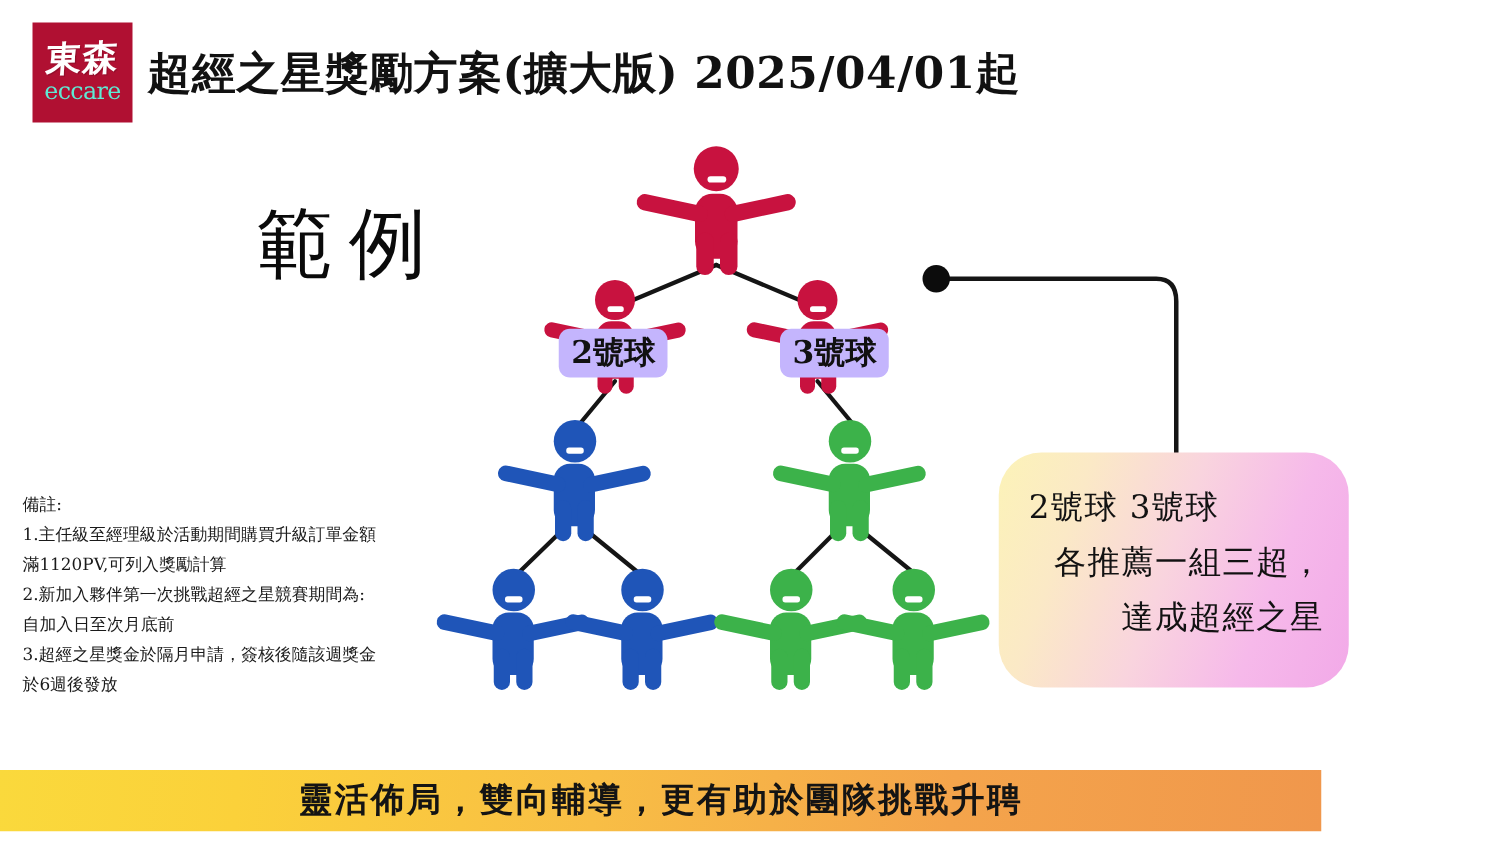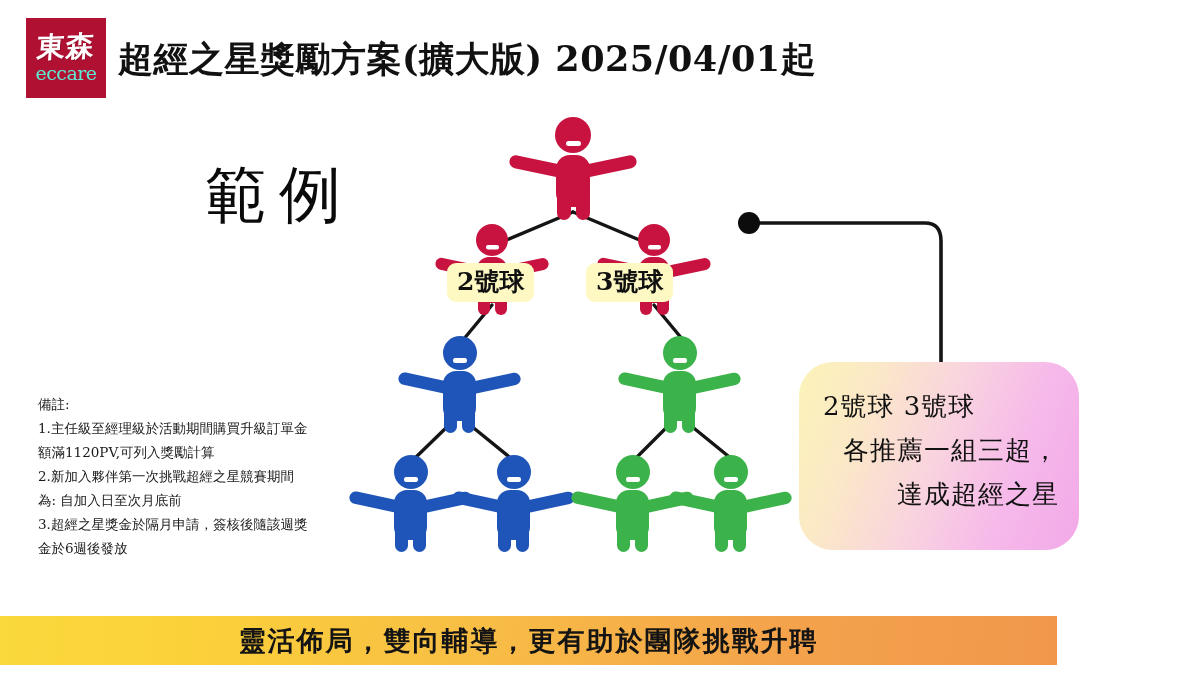--- a/index.html
+++ b/index.html
@@ -86,47 +86,47 @@
   .notes {
     position: absolute;
     left: 18px;
     top: 392px;
     width: 290px;
     font-family: "DejaVu Serif", "Liberation Serif", serif;
     font-size: 13.5px;
     line-height: 24px;
     color: #1a1a1a;
   }
-  .notes .note-line { white-space: normal; margin-left: 20px; }
+  .notes .note-line { white-space: normal; }
 
   
   .tree-svg {
     position: absolute;
     left: 0; top: 0;
     width: 1200px;
     height: 675px;
     pointer-events: none;
   }
 
   
   .ball-badge {
     position: absolute;
-    background: #fef9c3;
+    background: #c4b5fd;
     border-radius: 9px;
     font-family: "DejaVu Serif", "Liberation Serif", serif;
     font-weight: bold;
     font-size: 25px;
     line-height: 25px;
     color: #111111;
     padding: 6px 10px 8px 10px;
     white-space: nowrap;
     text-align: center;
   }
   #badge-2 { left: 447px; top: 263px; }
-  #badge-3 { left: 586px; top: 263px; }
+  #badge-3 { left: 624px; top: 263px; }
 
   
   .callout {
     position: absolute;
     left: 799px;
     top: 362px;
     width: 280px;
     height: 188px;
     border-radius: 34px;
     background: linear-gradient(110deg,

